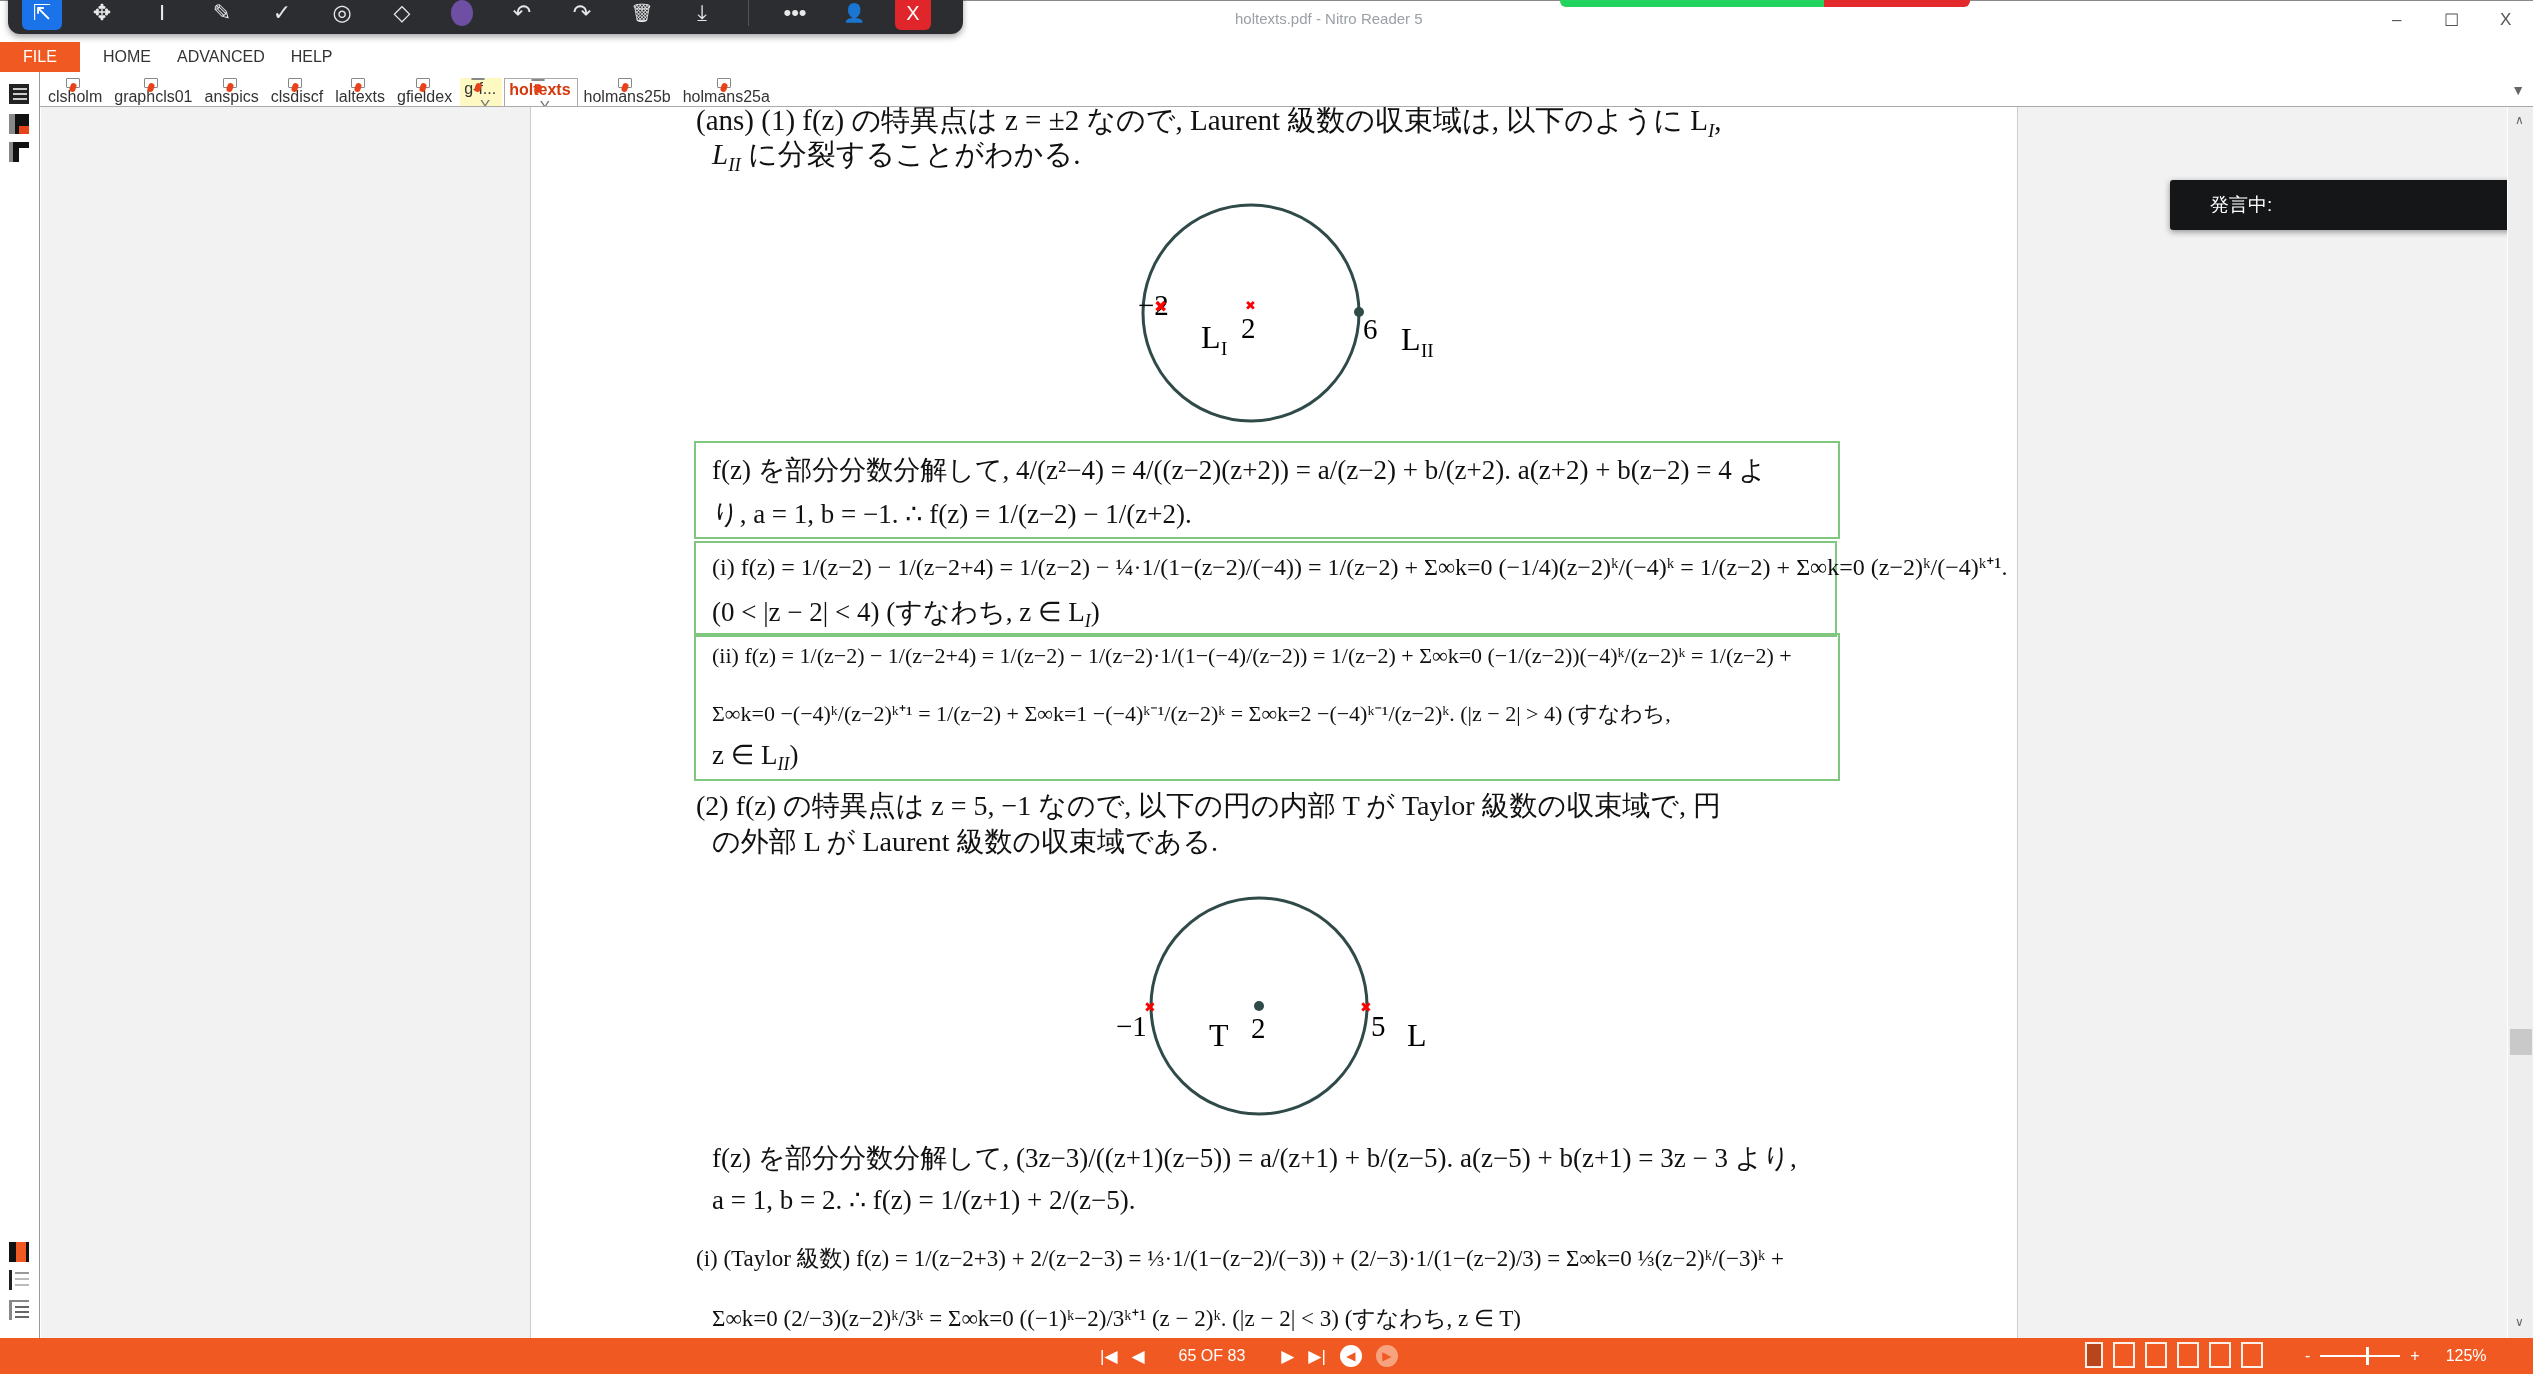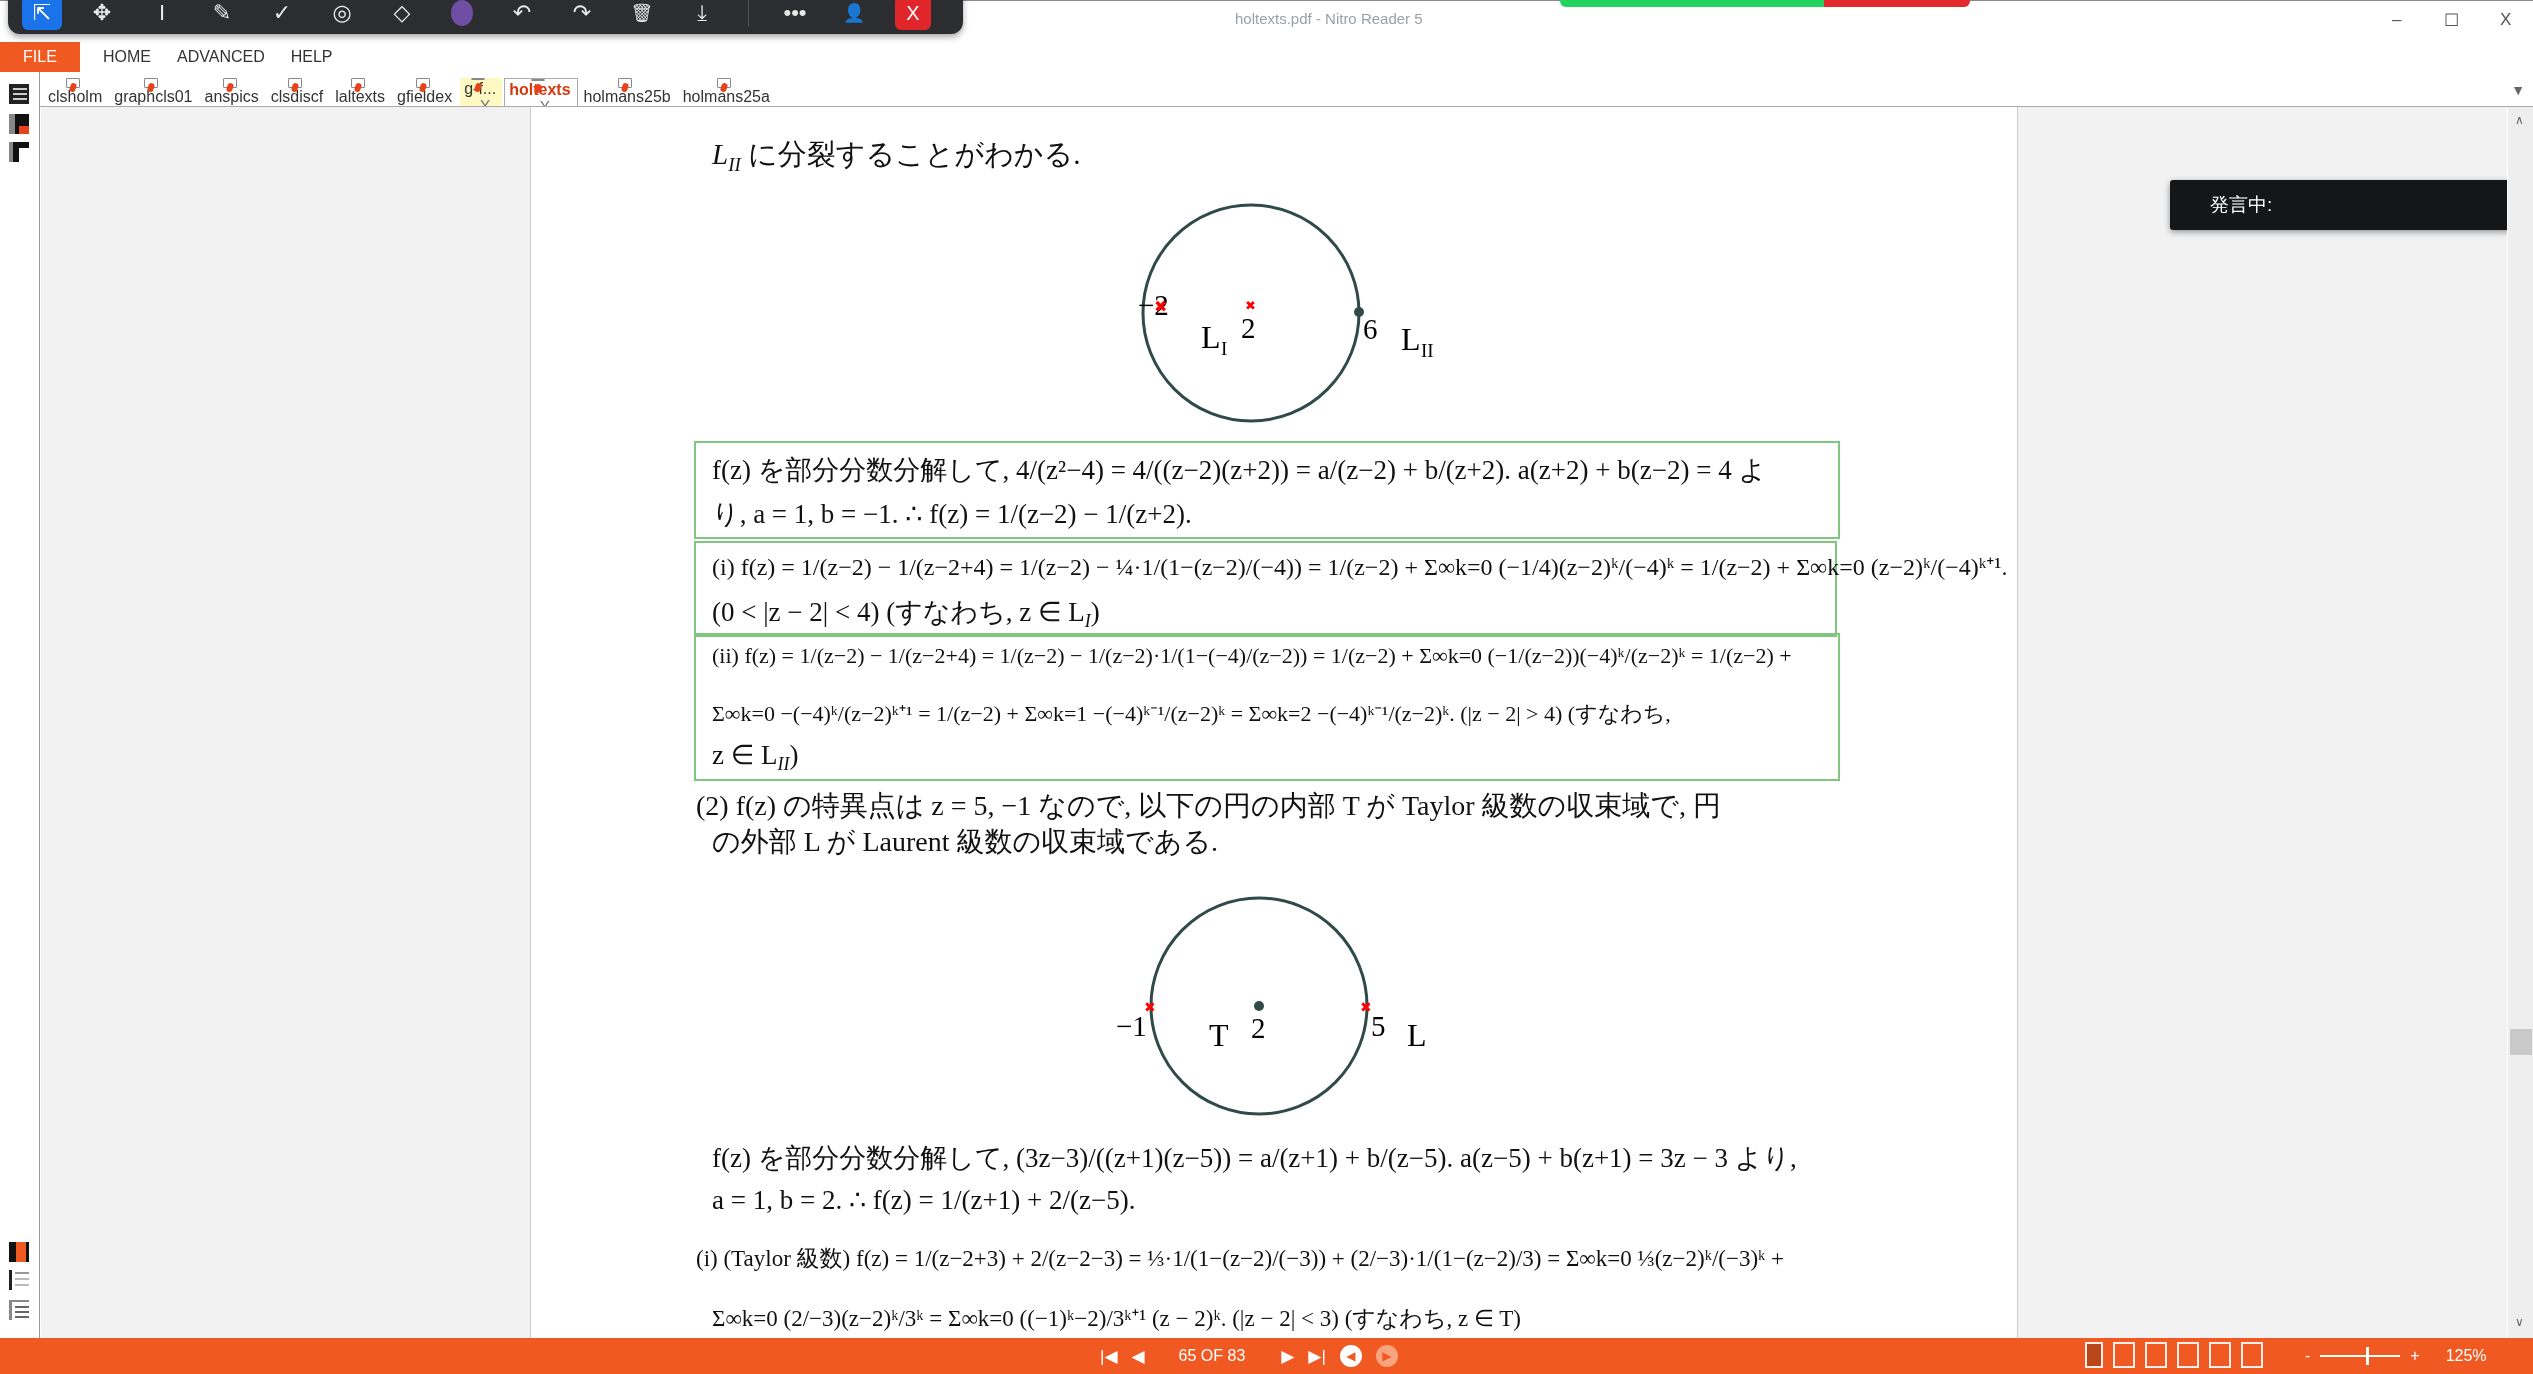--- a/index.html
+++ b/index.html
@@ -217,20 +217,21 @@
         <rect x="2" y="2" width="3" height="20" fill="#888"></rect>
         <rect x="8" y="8" width="14" height="2" fill="#666"></rect>
         <rect x="8" y="13" width="14" height="2" fill="#666"></rect>
         <rect x="8" y="18" width="14" height="2" fill="#666"></rect>
       </svg>
   </div>
 
   <div class="doc-area">
     <div class="page">
 
+      <div class="line" style="left:165px; top:-6px"><span>(ans)  (1)  f(z) の特異点は  z = ±2 なので, Laurent 級数の収束域は, 以下のように L</span><sub style="font-style:italic;font-size:19px">I</sub><span>,</span></div>
       <div class="line" style="left:181px; top:28px"><i>L</i><sub style="font-style:italic;font-size:19px">II</sub><span> に分裂することがわかる.</span></div>
 
       <svg class="svgfig" style="left:560px; top:86px" width="370" height="240" viewBox="0 0 370 240">
         <circle cx="160" cy="120" r="108" fill="none" stroke="#2f4a48" stroke-width="3"></circle>
         <text x="47" y="122" font-family="Liberation Serif, serif" font-size="29" fill="#000">−2</text>
         <text x="63" y="119" fill="red" font-size="16" font-family="DejaVu Sans, sans-serif">✖</text>
         <text x="154" y="117" fill="red" font-size="13" font-family="DejaVu Sans, sans-serif">✖</text>
         <text x="150" y="145" font-family="Liberation Serif, serif" font-size="29">2</text>
         <circle cx="268" cy="119" r="5" fill="#2f4a48"></circle>
         <text x="272" y="146" font-family="Liberation Serif, serif" font-size="29">6</text>

